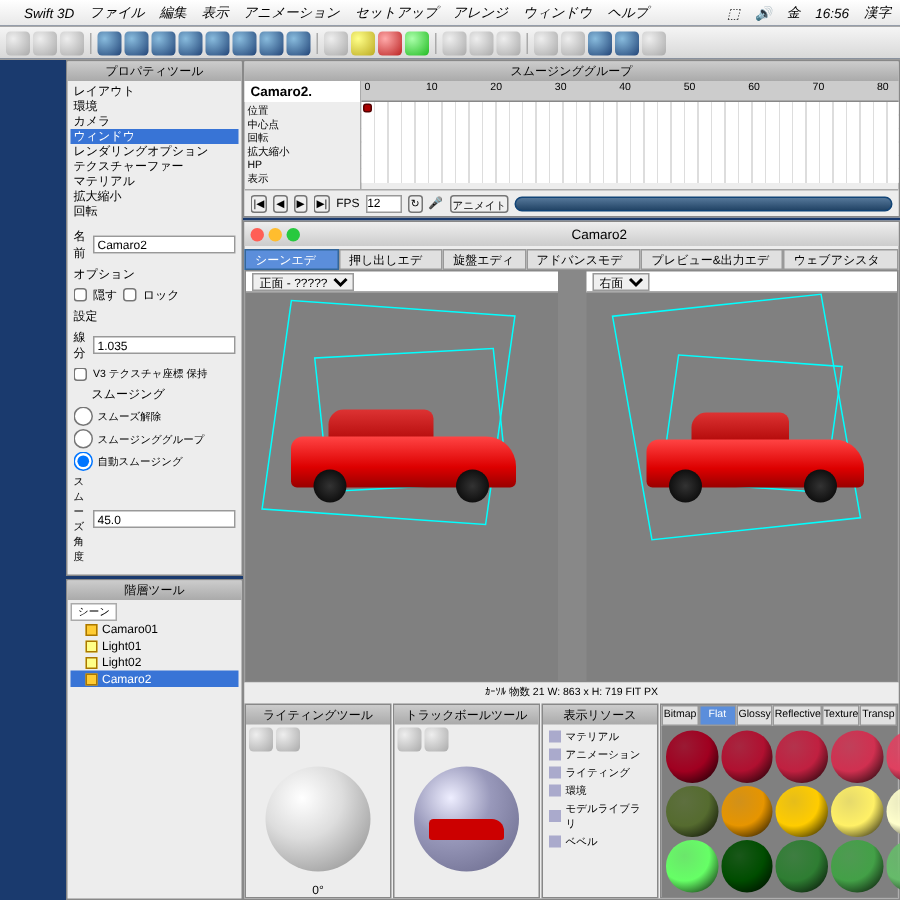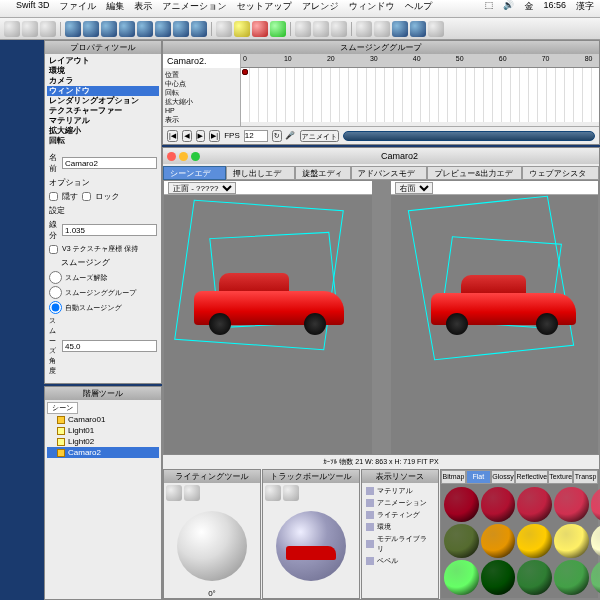--- a/index.html
+++ b/index.html
@@ -1,38 +1,38 @@
 <!DOCTYPE html>
 <html><head>
 <meta charset="utf-8">
 <style>
   * { box-sizing: border-box; margin: 0; padding: 0; font-family: "Lucida Grande", sans-serif; }
   body { width: 600px; height: 600px; background: #1a3a6e; overflow: hidden; position: relative; }
   
-  .menubar { height: 18px; background: linear-gradient(#fff,#e8e8e8); display: flex; padding: 0 6px; font-size: 9px; gap: 10px; border-bottom: 1px solid #aaa; }
+  .menubar { height: 18px; background: linear-gradient(#fff,#e8e8e8); display: flex; align-items: center; padding: 0 6px; font-size: 9px; gap: 10px; border-bottom: 1px solid #aaa; font-style: italic; }
   .menubar .apple { font-size: 11px; color: #333; }
   .menubar .spacer { flex: 1; }
   .menubar span { color: #000; }
   
   .toolbar-main { height: 22px; background: linear-gradient(#f5f5f5,#d8d8d8); display: flex; align-items: center; padding: 0 4px; gap: 2px; border-bottom: 1px solid #999; }
   .tb-btn { width: 16px; height: 16px; border-radius: 3px; display: flex; align-items: center; justify-content: center; font-size: 9px; }
   .tb-btn.blue { background: radial-gradient(circle at 30% 30%, #8bd, #247); }
   .tb-btn.grey { background: radial-gradient(circle at 30% 30%, #eee, #aaa); }
   .tb-btn.red { background: radial-gradient(circle at 30% 30%, #faa, #b22); }
   .tb-btn.green { background: radial-gradient(circle at 30% 30%, #afa, #2b2); }
   .tb-btn.yellow { background: radial-gradient(circle at 30% 30%, #ff8, #ba2); }
   .tb-sep { width: 1px; height: 14px; background: #aaa; margin: 0 2px; }
   
   .workspace { display: flex; height: 560px; padding-left: 44px; }
   
   .left-col { width: 118px; display: flex; flex-direction: column; gap: 2px; }
   .panel { background: #ededed; border: 1px solid #888; }
   .panel-title { height: 13px; background: linear-gradient(#ccc,#aaa); font-size: 8px; text-align: center; line-height: 13px; }
   
-  .prop-list { font-size: 8px; padding: 2px; font-weight: bold; }
+  .prop-list { font-size: 8px; padding: 2px; }
   .prop-list div { padding: 0 2px; line-height: 10px; }
   .prop-list .sel { background: #3874d6; color: #fff; }
   
   .prop-fields { padding: 4px; font-size: 8px; }
   .field-row { display: flex; align-items: center; gap: 4px; margin-bottom: 3px; }
   .field-row label { width: 28px; }
   .field-row input[type=text] { flex: 1; border: 1px solid #999; font-size: 8px; height: 12px; padding: 0 2px; }
   .field-row input[type=checkbox] { width: 9px; height: 9px; }
   .radio-row { display: flex; align-items: center; gap: 3px; font-size: 7px; margin-bottom: 2px; }
   
@@ -40,21 +40,21 @@
   .scene-tree .tab { background: #fff; border: 1px solid #aaa; padding: 0 4px; display: inline-block; font-size: 7px; }
   .scene-tree .item { padding-left: 10px; line-height: 11px; display: flex; align-items: center; gap: 3px; }
   .scene-tree .item .ico { width: 8px; height: 8px; background: #fc3; border: 1px solid #a70; }
   .scene-tree .item.sel { background: #3874d6; color: #fff; }
   
   .right-col { flex: 1; display: flex; flex-direction: column; }
   
   .anim-panel { background: #ededed; border: 1px solid #888; }
   .anim-header { display: flex; }
   .anim-left { width: 78px; border-right: 1px solid #aaa; }
-  .anim-obj { font-size: 9px; font-weight: normal; padding: 2px 4px; background: #fff; }
+  .anim-obj { font-size: 9px; font-weight: bold; padding: 2px 4px; background: #fff; }
   .anim-props { font-size: 7px; padding: 2px; }
   .anim-props div { line-height: 9px; }
   .timeline { flex: 1; }
   .timeline-ruler { height: 14px; background: #ccc; display: flex; font-size: 7px; position: relative; border-bottom: 1px solid #888; }
   .timeline-ruler .mark { position: absolute; top: 1px; }
   .timeline-grid { height: 54px; background: repeating-linear-gradient(90deg, #fff 0 8px, #ddd 8px 9px), repeating-linear-gradient(#fff 0 8px, #ddd 8px 9px); position: relative; }
   .keyframe { position: absolute; width: 6px; height: 6px; background: #a00; border: 1px solid #500; top: 1px; left: 1px; border-radius: 2px; }
   .anim-controls { height: 18px; background: #ededed; display: flex; align-items: center; gap: 4px; padding: 0 4px; font-size: 8px; border-top: 1px solid #aaa; }
   .anim-controls button { font-size: 7px; height: 12px; }
   .anim-controls input { width: 24px; font-size: 8px; height: 12px; border: 1px solid #999; }

